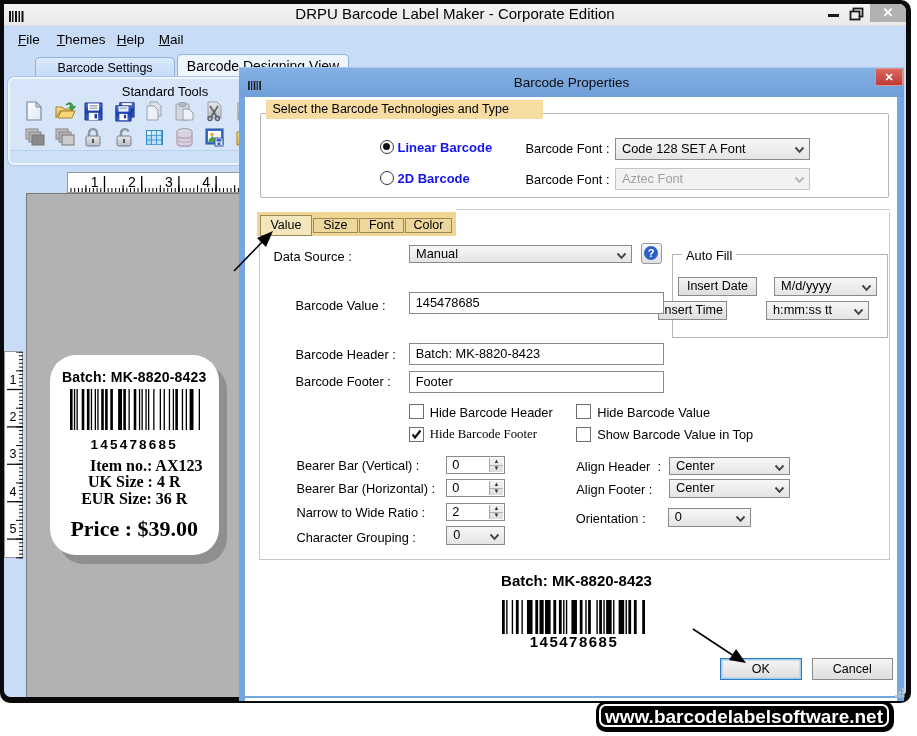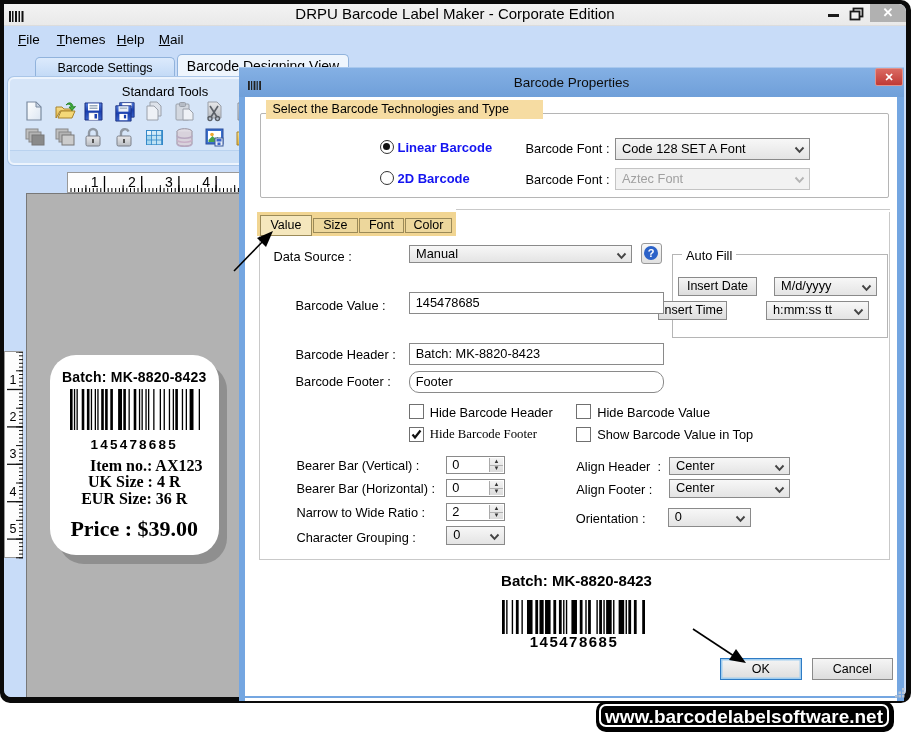--- a/index.html
+++ b/index.html
@@ -707,21 +707,21 @@
     <div class="combo small" style="left:521.5px; top:204.9px; width:103px;">h:mm:ss tt<span class="chev"><svg width="11" height="8" viewBox="0 0 11 8">
             <path d="M1.5 1.5 L5.5 5.8 L9.5 1.5" fill="none" stroke="currentColor" stroke-width="1.9"></path>
           </svg></span></div>
 
     <div style="left:51px; top:201px;">Barcode Value :</div>
     <div class="tbox" style="left:164.2px; top:195.7px; width:255.7px; height:22.3px;">145478685</div>
 
     <div style="left:51px; top:250px;">Barcode Header :</div>
     <div class="tbox" style="left:164.2px; top:246.2px; width:255.7px; height:22.3px;">Batch: MK-8820-8423</div>
     <div style="left:51px; top:277px;">Barcode Footer :</div>
-    <div class="tbox" style="left:164.2px; top:274.8px; width:255.7px; height:21.5px;border-radius:10px;">Footer</div>
+    <div class="tbox" style="left:164.2px; top:274.8px; width:255.7px; height:21.5px;">Footer</div>
 
     <div class="cbox" style="left:164.2px; top:307.7px;"></div>
     <div style="left:185.2px; top:308.2px;">Hide Barcode Header</div>
     <div class="cbox" style="left:331.7px; top:307.7px;"></div>
     <div style="left:352.7px; top:308.2px;">Hide Barcode Value</div>
     <div class="cbox" style="left:164.2px; top:330.4px;">
         <svg width="13" height="13" style="position:absolute;left:0px;top:0px;">
           <path d="M2.5 6.5 L5 9.5 L10.5 2.5" stroke="#111" stroke-width="2.2" fill="none"></path>
         </svg>
       </div>

